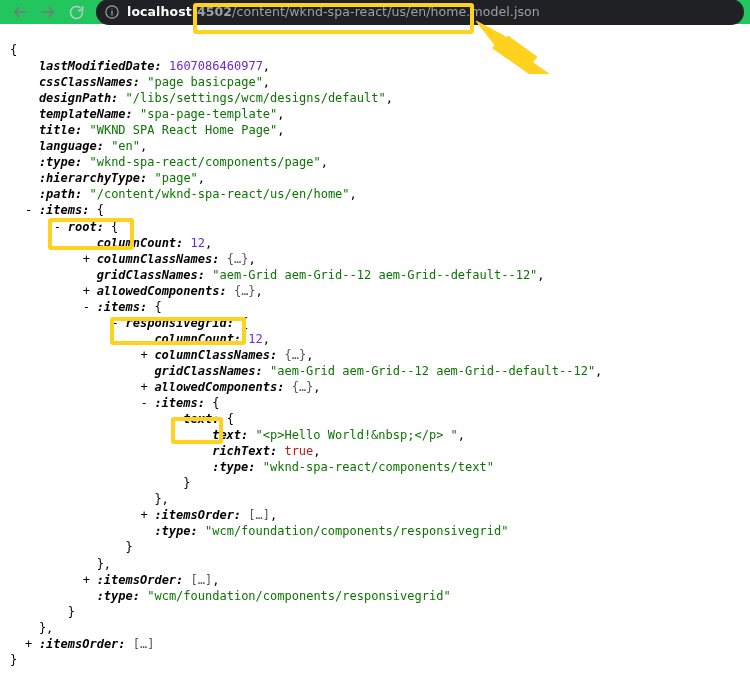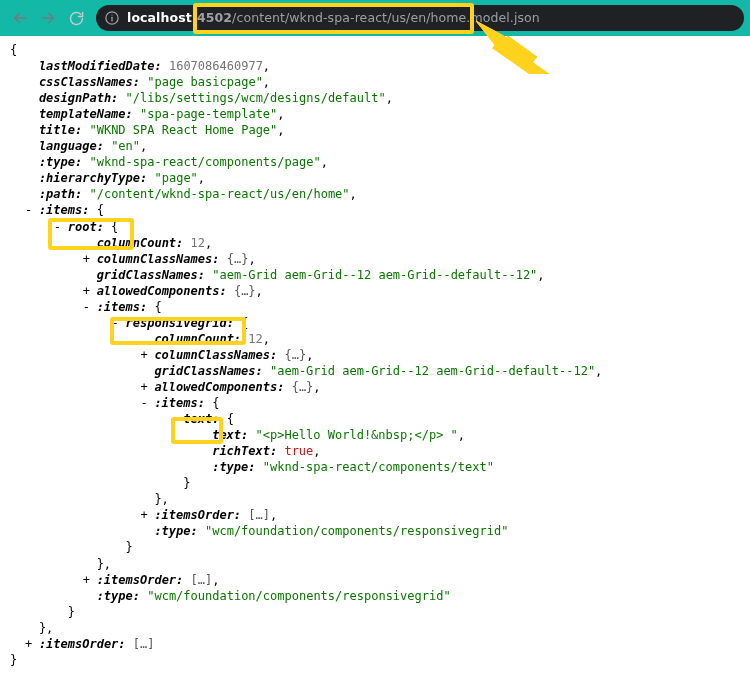--- a/index.html
+++ b/index.html
@@ -7,22 +7,22 @@
   body {
     width:750px; height:691px;
     background:#ffffff;
     font-family:"Liberation Sans", sans-serif;
     overflow:hidden;
     position:relative;
   }
 
   
   #toolbar{
-    position:absolute; left:0; top:0; width:750px; height:36px;
-    background:#14b8a6;
+    position:absolute; left:0; top:0; width:750px; height:24px;
+    background:#22c55e;
     display:flex; align-items:center;
     padding:0 6px;
   }
   .navbtn{
     width:28px;height:28px;flex:0 0 28px;
     display:flex;align-items:center;justify-content:center;
     color:#c8cacd;
   }
   .navbtn.disabled{ color:#76797d; }
   .navbtn svg{ display:block; }
@@ -59,21 +59,21 @@
     font-family:"DejaVu Sans Mono", monospace;
     font-size:12px;
     line-height:16.05px;
     padding-top:6px;
     white-space:pre;
     color:#000000;
   }
   .jline{ height:16.05px; white-space:pre; }
   .key{ font-weight:bold; color:#000;font-style:italic; }
   .str{ color:#0b7500; }
-  .num{ color:#737373;margin-top:16px; }
+  .num{ color:#6d28d9;margin-top:16px; }
   .bool{ color:#c41a16; }
   .punct{ color:#000; }
   .ell{ color:#555; }
   .tog{ color:#000; font-weight:normal; }
 
   
   .hl{
     position:absolute;
     border:4px solid #ffd21e;
     border-radius:3px;

